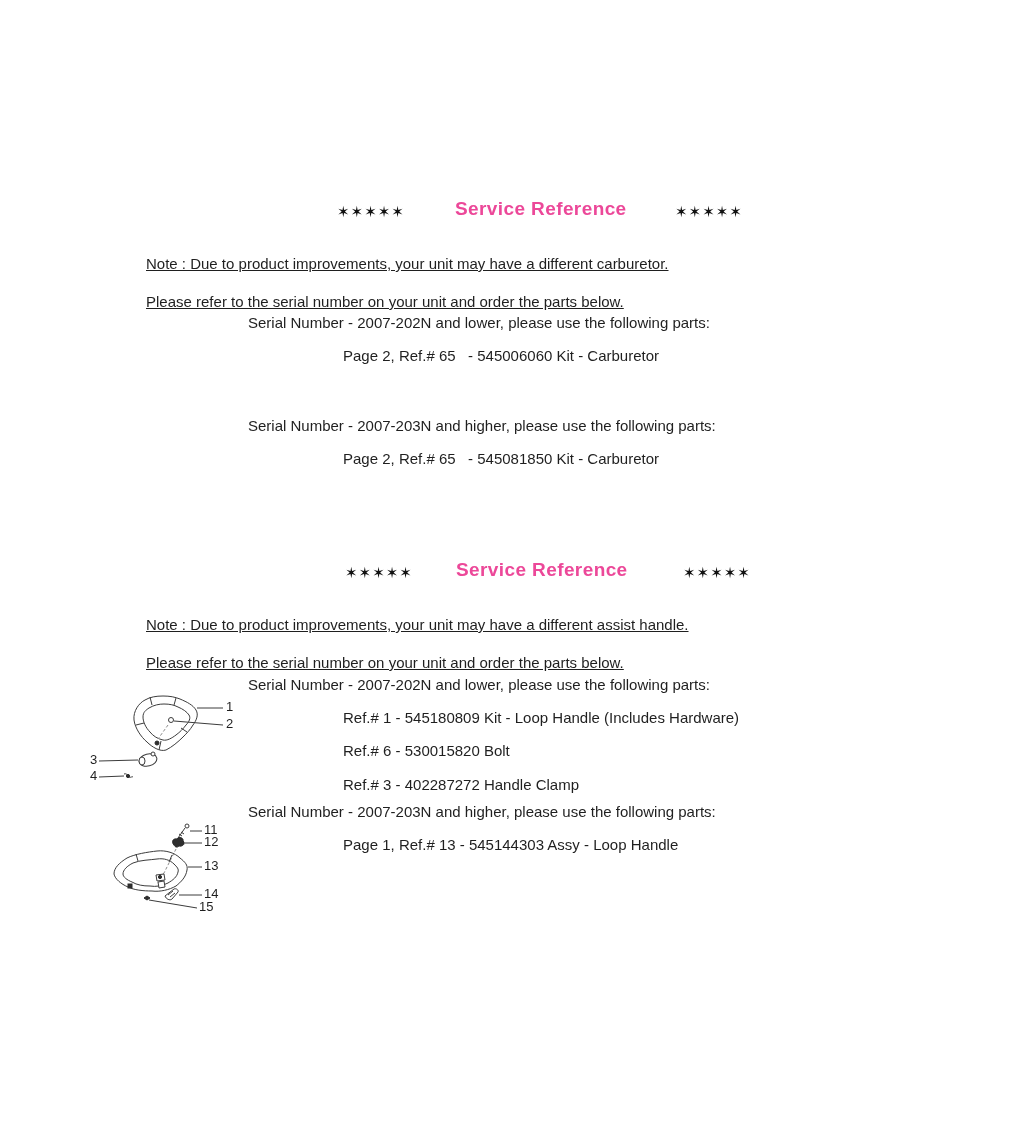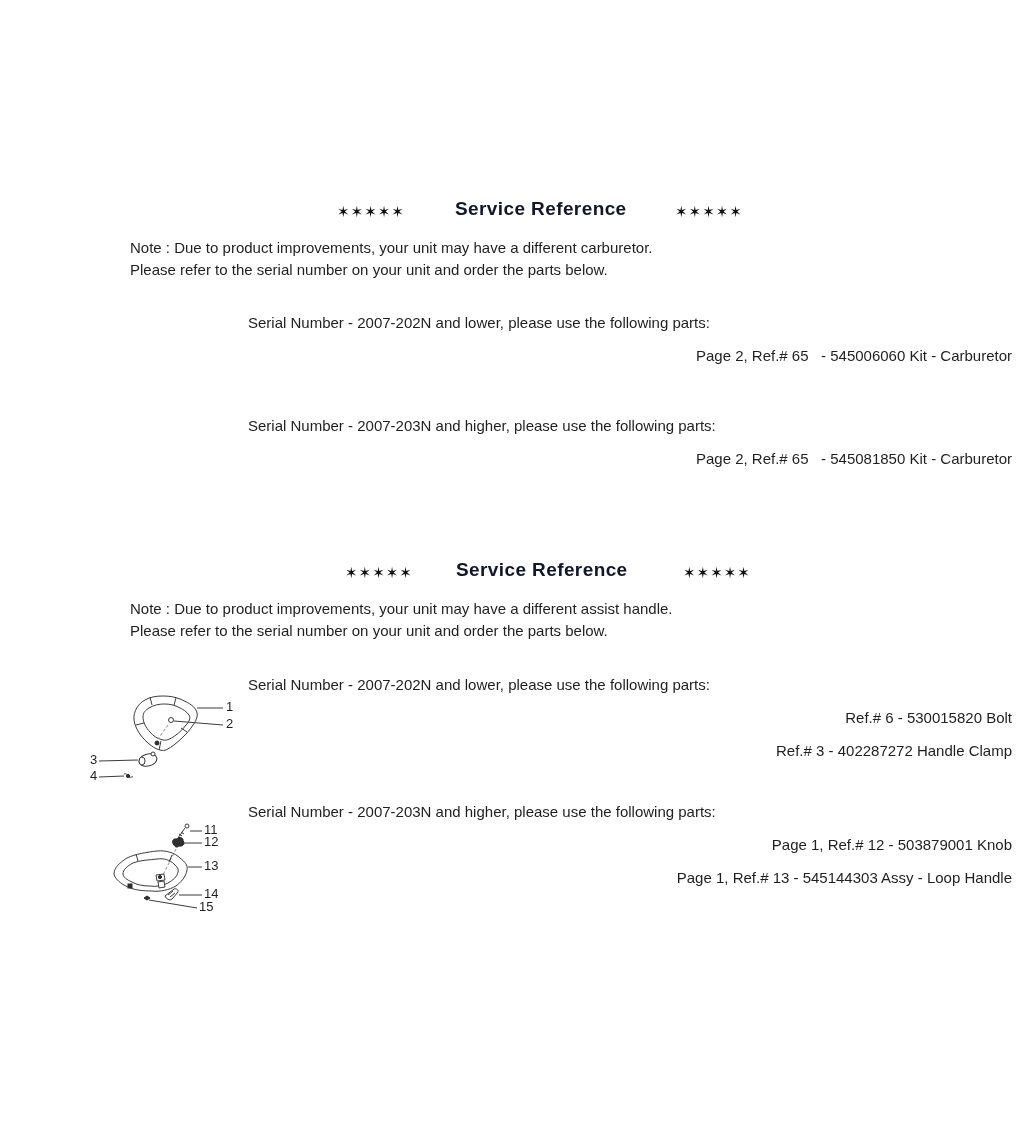--- a/index.html
+++ b/index.html
@@ -19,40 +19,40 @@
   .abs { position: absolute; margin: 0; }
   .stars {
     font-size: 15px;
     color: #111111;
     letter-spacing: 1px;
     white-space: pre;
   }
   .hdr-title {
     font-size: 19px;
     font-weight: bold;
-    color: #0f172a;
+    color: #ec4899;
     letter-spacing: 0.4px;
     white-space: pre;
   }
   .note {
     left: 130px;
     width: 700px;
     font-size: 15px;
     line-height: 21.5px;
   }
-  .note p { margin: 0; white-space: pre; }
+  .note p { margin: 16px; white-space: pre; text-decoration: underline; }
   .group { left: 0; width: 1024px; }
   .group p {
     margin: 12px;
     font-size: 15px;
     line-height: 21.2px;
     white-space: pre;
   }
   .serial-line { padding-left: 236px; }
-  .part-line   { padding-left: 331px; text-align: right; }
+  .part-line   { padding-left: 331px; }
   svg.diagram { position: absolute; overflow: visible; }
   svg.diagram .ln   { stroke: #3c3c3c; stroke-width: 1; fill: none; }
   svg.diagram .lnf  { stroke: #3c3c3c; stroke-width: 1; fill: #ffffff; }
   svg.diagram .dark { stroke: #2a2a2a; stroke-width: 1; fill: #2e2e2e; }
   svg.diagram .dash { stroke: #8d8d8d; stroke-width: 1; fill: none; stroke-dasharray: 3,2; }
   svg.diagram text  {
     font-family: "Liberation Sans", sans-serif;
     font-size: 13px;
     fill: #1f1f1f;
   }
@@ -85,27 +85,27 @@
   <span class="abs hdr-title" style="left:456px; top:559px;">Service Reference</span>
   <span class="abs stars" style="left:683px; top:564px;">✶✶✶✶✶</span>
 
   <div class="abs note" style="top:598px;">
     <p>Note : Due to product improvements, your unit may have a different assist handle.</p>
     <p>Please refer to the serial number on your unit and order the parts below.</p>
   </div>
 
   <div class="abs group" style="top:662px;">
     <p class="serial-line">Serial Number - 2007-202N and lower, please use the following parts:</p>
+    <p class="part-line">Ref.# 1 - 545180809 Kit - Loop Handle (Includes Hardware)</p>
     <p class="part-line">Ref.# 6 - 530015820 Bolt</p>
     <p class="part-line">Ref.# 3 - 402287272 Handle Clamp</p>
   </div>
 
   <div class="abs group" style="top:789px;">
     <p class="serial-line">Serial Number - 2007-203N and higher, please use the following parts:</p>
-    <p class="part-line">Page 1, Ref.# 12 - 503879001 Knob</p>
     <p class="part-line">Page 1, Ref.# 13 - 545144303 Assy - Loop Handle</p>
   </div>
 
   <svg class="diagram" style="left:86px; top:694px;" width="152" height="96" viewBox="0 0 152 96">
 
     <path class="ln" d="M 59,6 C 64,3 70,2 77,2 C 84,2 89,3 94,5 C 101,8 107,11 110,16 C 113,21 110,27 107,31 C 104,36 101,39 97,43 C 92,48 86,53 80,56 C 74,58 66,53 61,48 C 55,43 49,34 48,26 C 47,17 53,9 59,6 Z"></path>
     <path class="ln" d="M 63,14 C 68,11 73,10 78,10 C 84,10 88,11 92,13 C 97,15 101,18 103,21 C 105,24 103,28 100,31 C 97,35 94,38 90,41 C 86,44 81,47 77,46 C 72,45 67,42 64,38 C 60,34 57,28 57,23 C 57,18 60,16 63,14 Z"></path>
     <path class="ln" d="M 64,3 L 66,11 M 90,4 L 88,11 M 50,31 L 58,29 M 101,38 L 95,34 M 73,56 L 75,47"></path>
 
     <circle class="lnf" cx="85" cy="26" r="2.5"></circle>

